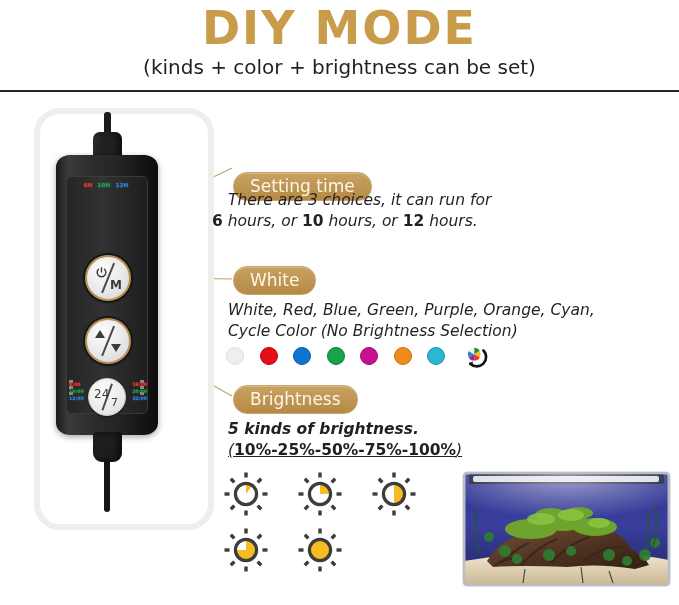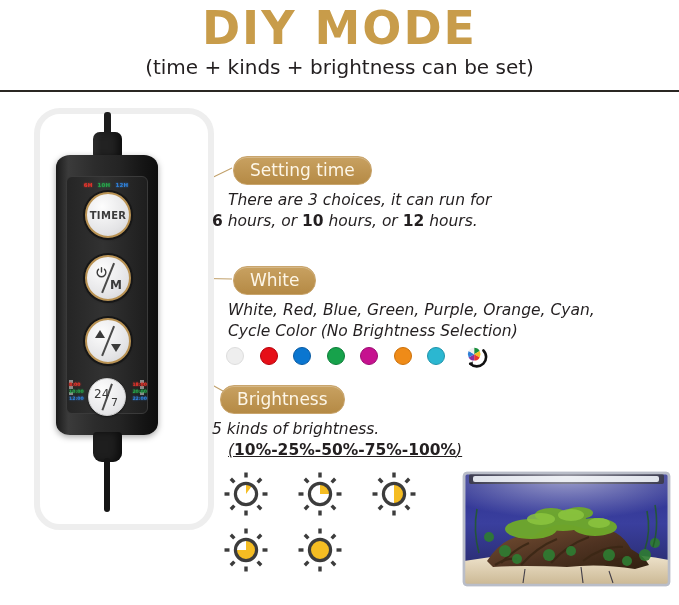--- a/index.html
+++ b/index.html
@@ -111,52 +111,52 @@
     color:#fdf6e7;font-size:17px;line-height:27px;
     font-family:"DejaVu Sans",sans-serif;white-space:nowrap;
     box-shadow:inset 0 1px 0 rgba(255,255,255,.25);
   }
   .para{
     position:absolute;font-style:italic;color:#231f20;font-size:15.5px;line-height:21px;
     font-family:"DejaVu Sans",sans-serif;white-space:nowrap;
   }
   .para b{font-style:normal;font-weight:bold;}
 
-  #badge-setting{left:233px;top:156px;}
+  #badge-setting{left:233px;top:172px;}
   #p-setting1{left:228px;top:190px;text-align:right;}
   #p-setting2{left:212px;top:211px;}
 
   #badge-color{left:233px;top:266px;}
   #p-color1{left:228px;top:300px;}
   #p-color2{left:228px;top:321px;}
 
   .swatches{position:absolute;left:226px;top:344px;display:flex;align-items:center;gap:15.5px;}
   .sw{width:18px;height:18px;border-radius:50%;box-sizing:border-box;}
   .cyclewrap{position:relative;width:24px;height:24px;margin-left:3px;}
 
-  #badge-bright{left:220px;top:385px;}
-  #p-bright1{left:212px;top:419px;}
+  #badge-bright{left:233px;top:385px;}
+  #p-bright1{left:228px;top:419px;font-weight:bold;}
   #p-bright2{left:228px;top:440px;text-decoration:underline;}
 
   .suns{position:absolute;left:222px;top:470px;width:230px;}
   .sunrow{display:flex;gap:26px;margin-bottom:8px;}
   .sun{width:48px;height:48px;}
 
   
   .tank{
     position:absolute;left:459px;top:465px;width:215px;height:128px;overflow:hidden;
   }
 </style>
 </head>
 <body>
 
 <div class="root">
 
   <div class="title">DIY MODE</div>
-  <div class="subtitle">(time + kinds + brightness can be set)</div>
+  <div class="subtitle">(kinds + color + brightness can be set)</div>
   <div class="divider"></div>
 
   <svg class="leaders" viewBox="0 0 679 605">
     <path d="M131,217 L232,168" stroke="#c1a06a" stroke-width="1.1" fill="none"></path>
     <path d="M131,277 L232,279" stroke="#c1a06a" stroke-width="1.1" fill="none"></path>
     <path d="M131,340 L232,396" stroke="#c1a06a" stroke-width="1.1" fill="none"></path>
   </svg>
 
   <div class="device-frame"></div>
   <div class="cord-top"></div>
@@ -165,23 +165,20 @@
   <div class="panel"></div>
   <div class="strain-bot"></div>
   <div class="cord-bot"></div>
 
   <div class="led-row">
     <span style="color:#e8352c">6H</span>
     <span style="color:#26a24a">10H</span>
     <span style="color:#2f7fd6">12H</span>
   </div>
 
-  <div class="btn" id="btn-timer">
-    <span class="lbl">TIMER</span>
-  </div>
 
   <div class="btn" id="btn-mode">
     <span class="slash"></span>
     <svg class="pw" width="13" height="13" viewBox="0 0 24 24">
       <path d="M12 3 L12 11" stroke="#3b3b3b" stroke-width="2.6" stroke-linecap="round" fill="none"></path>
       <path d="M6.5 6 A8 8 0 1 0 17.5 6" stroke="#3b3b3b" stroke-width="2.6" stroke-linecap="round" fill="none"></path>
     </svg>
     <span class="mm">M</span>
   </div>
 

